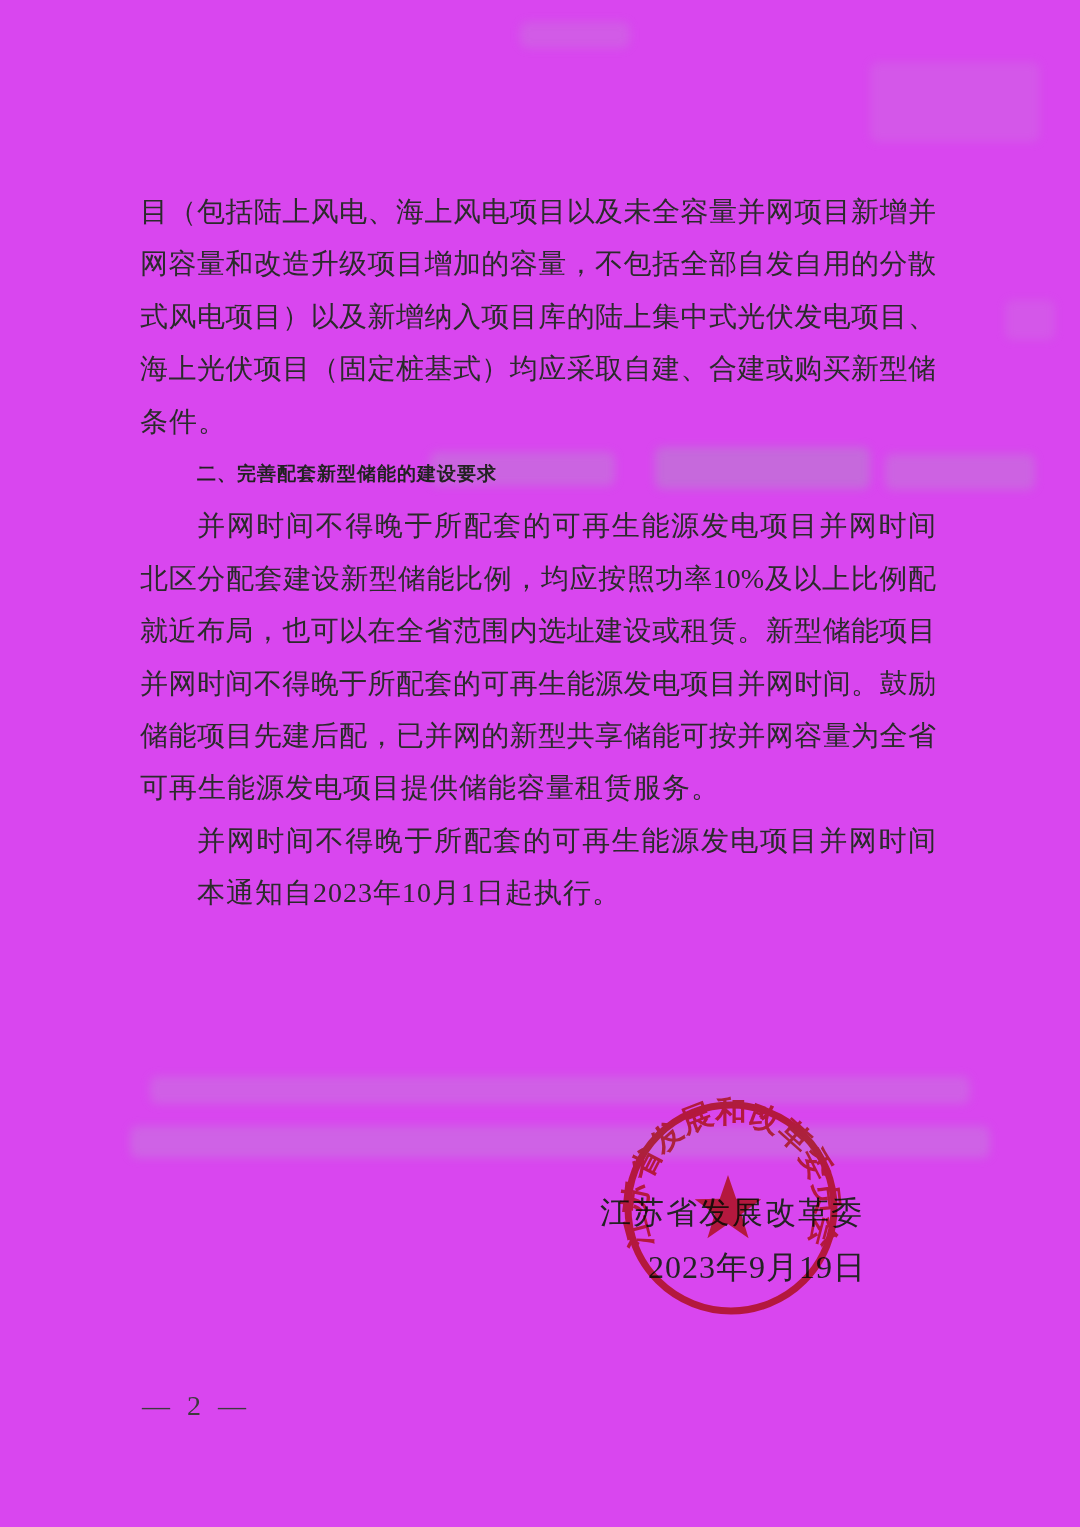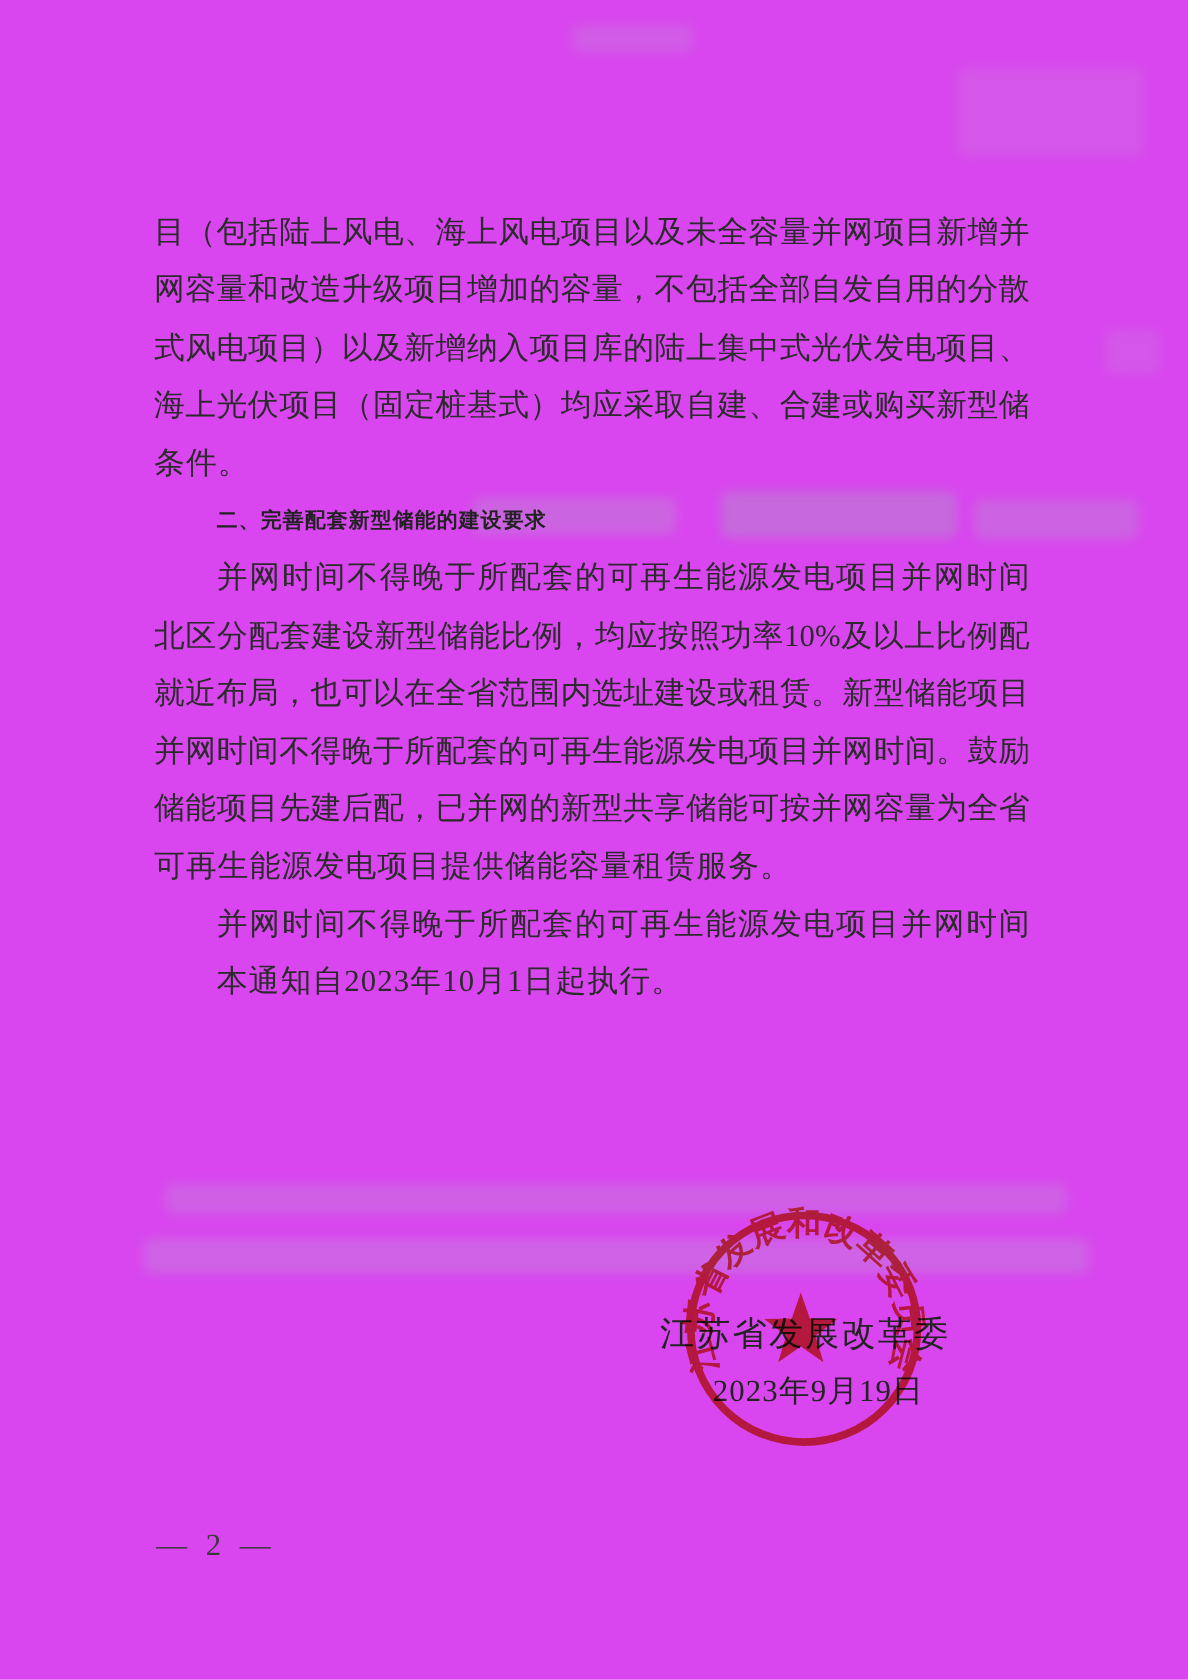--- a/index.html
+++ b/index.html
@@ -25,21 +25,21 @@
     padding-left:57px;color:#222;
   }
   
   .agency{
     position:absolute;left:600px;top:1192px;width:262px;
     font-size:31px;color:#232323;
     text-align:justify;text-align-last:justify;
   }
   .issue-date{
     position:absolute;left:648px;top:1246px;
-    font-size:28px;letter-spacing:1px;color:#232323;
+    font-size:32px;letter-spacing:1px;color:#232323;
   }
   
   .seal{
     position:absolute;left:611px;top:1088px;width:240px;height:240px;
     mix-blend-mode:multiply;opacity:.9;
   }
   .seal text{
     font-family:"DejaVu Sans","Liberation Sans",sans-serif;
     font-size:30px;font-weight:bold;
   }

